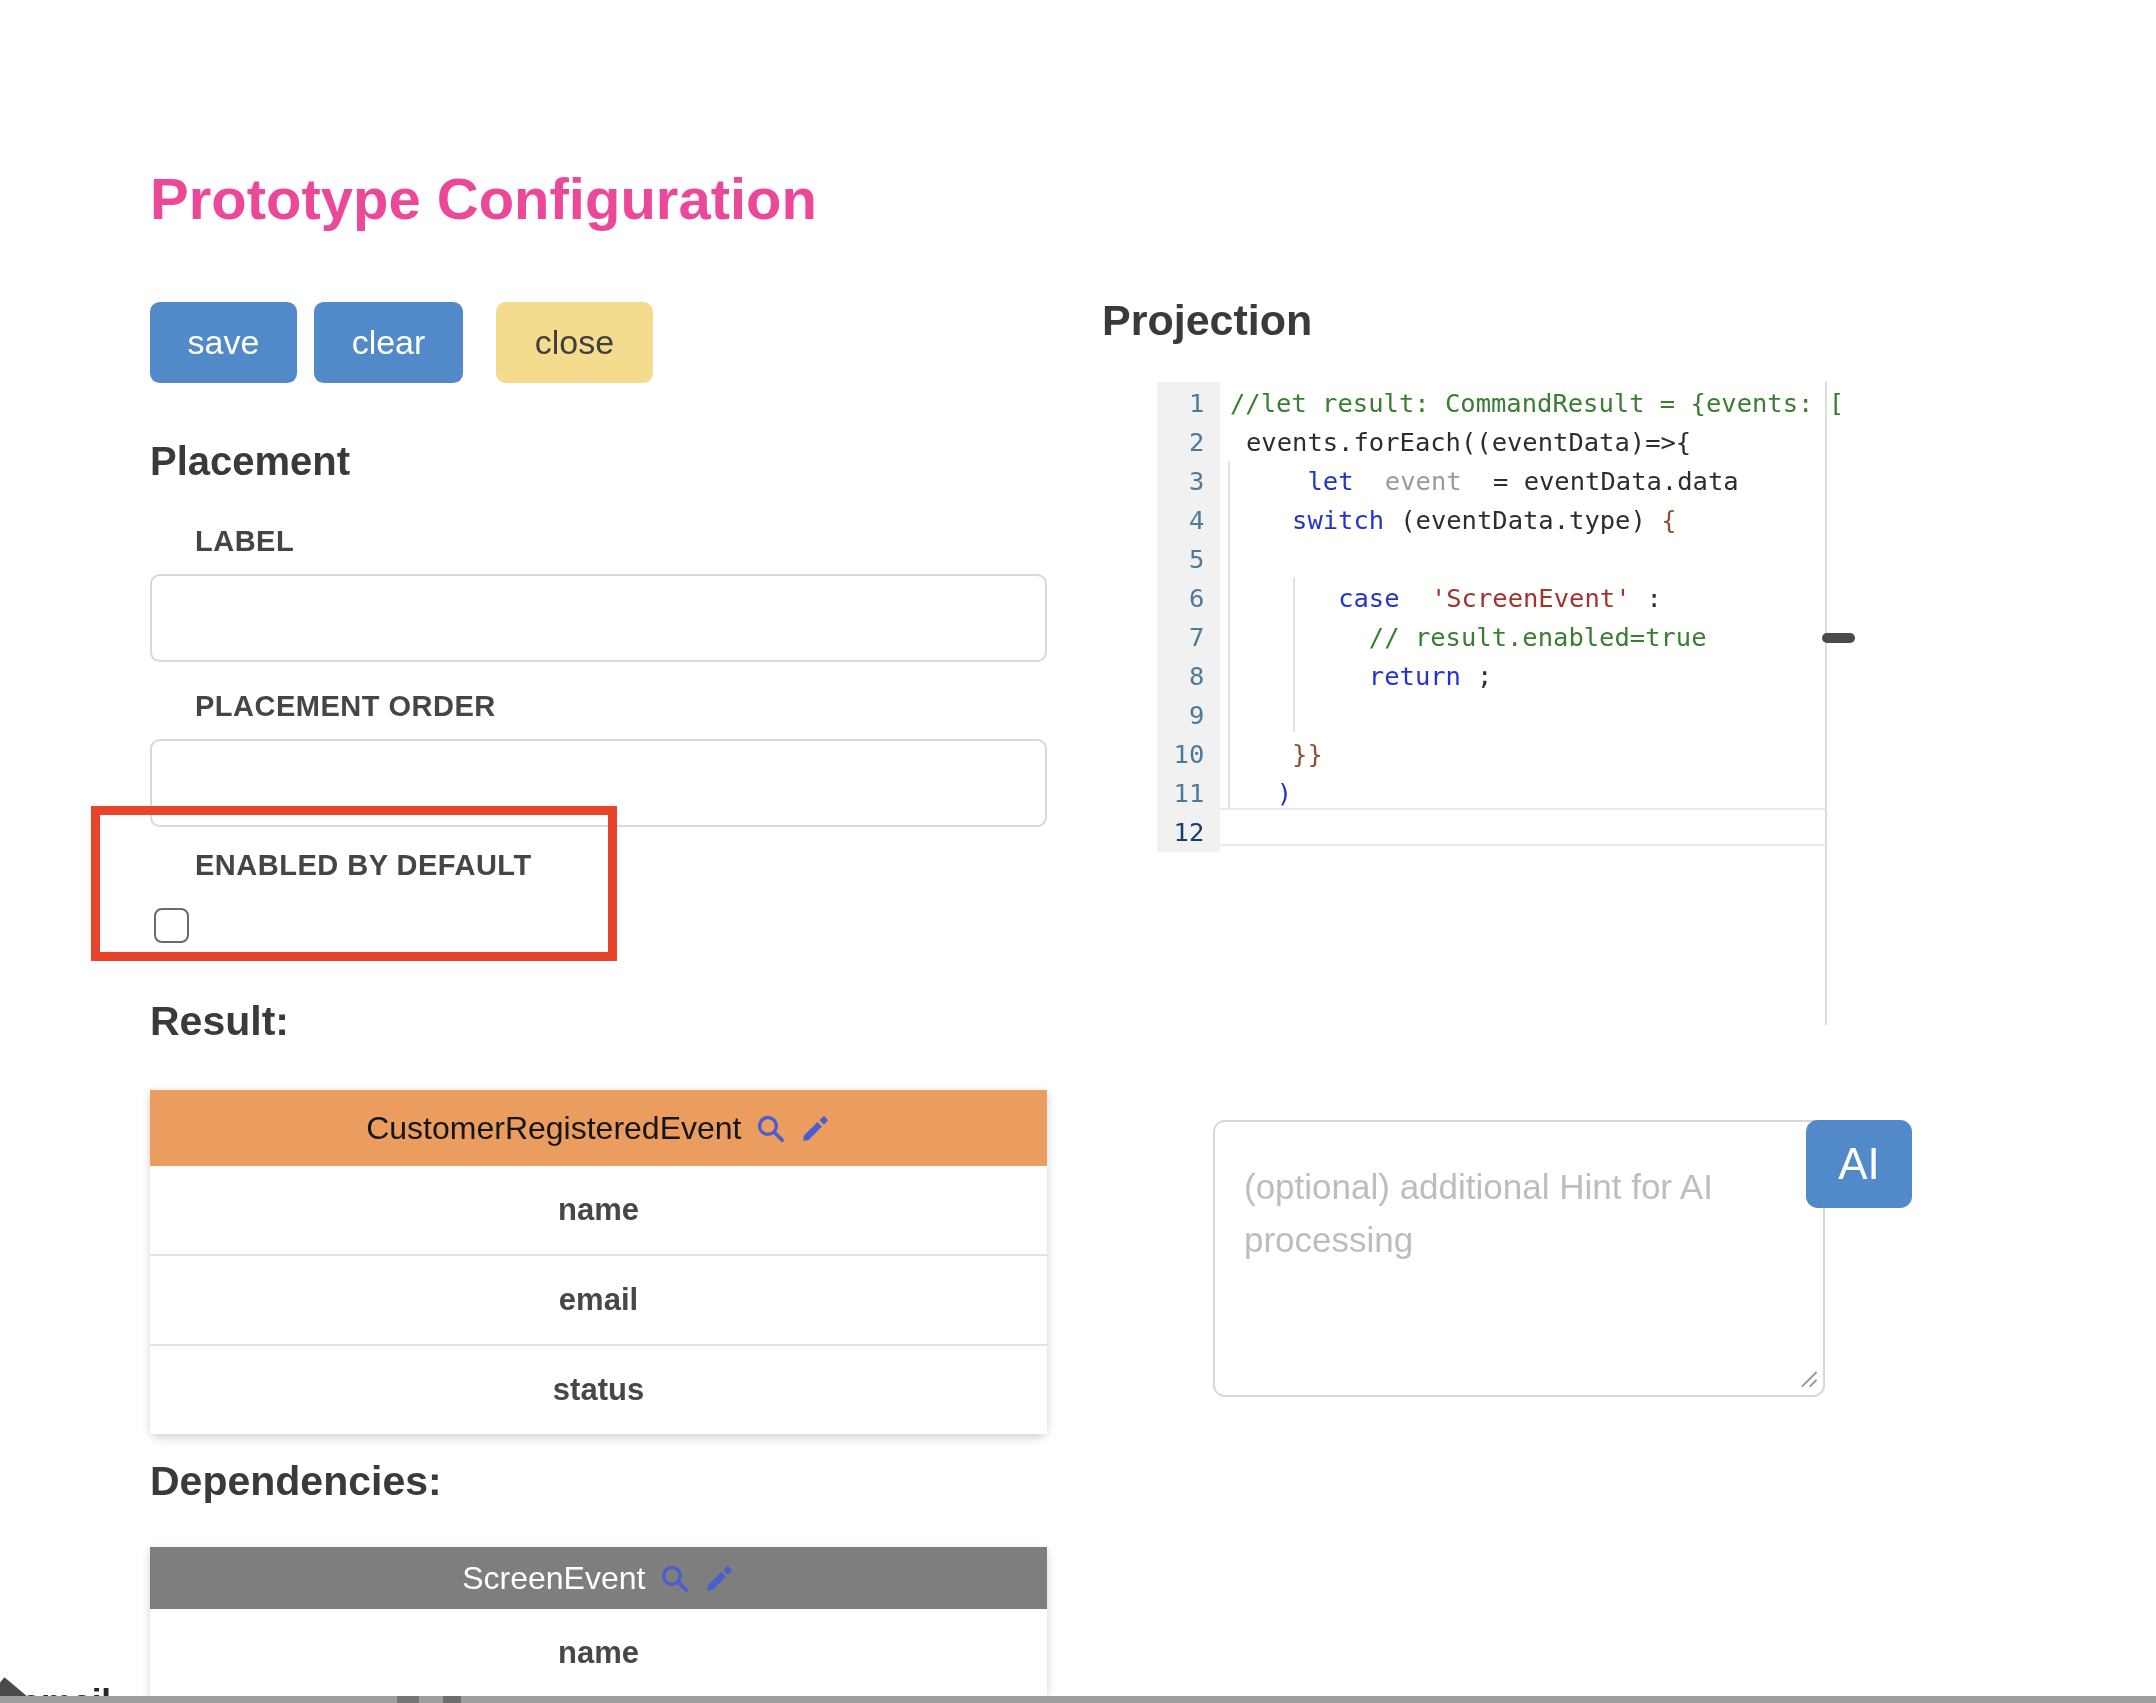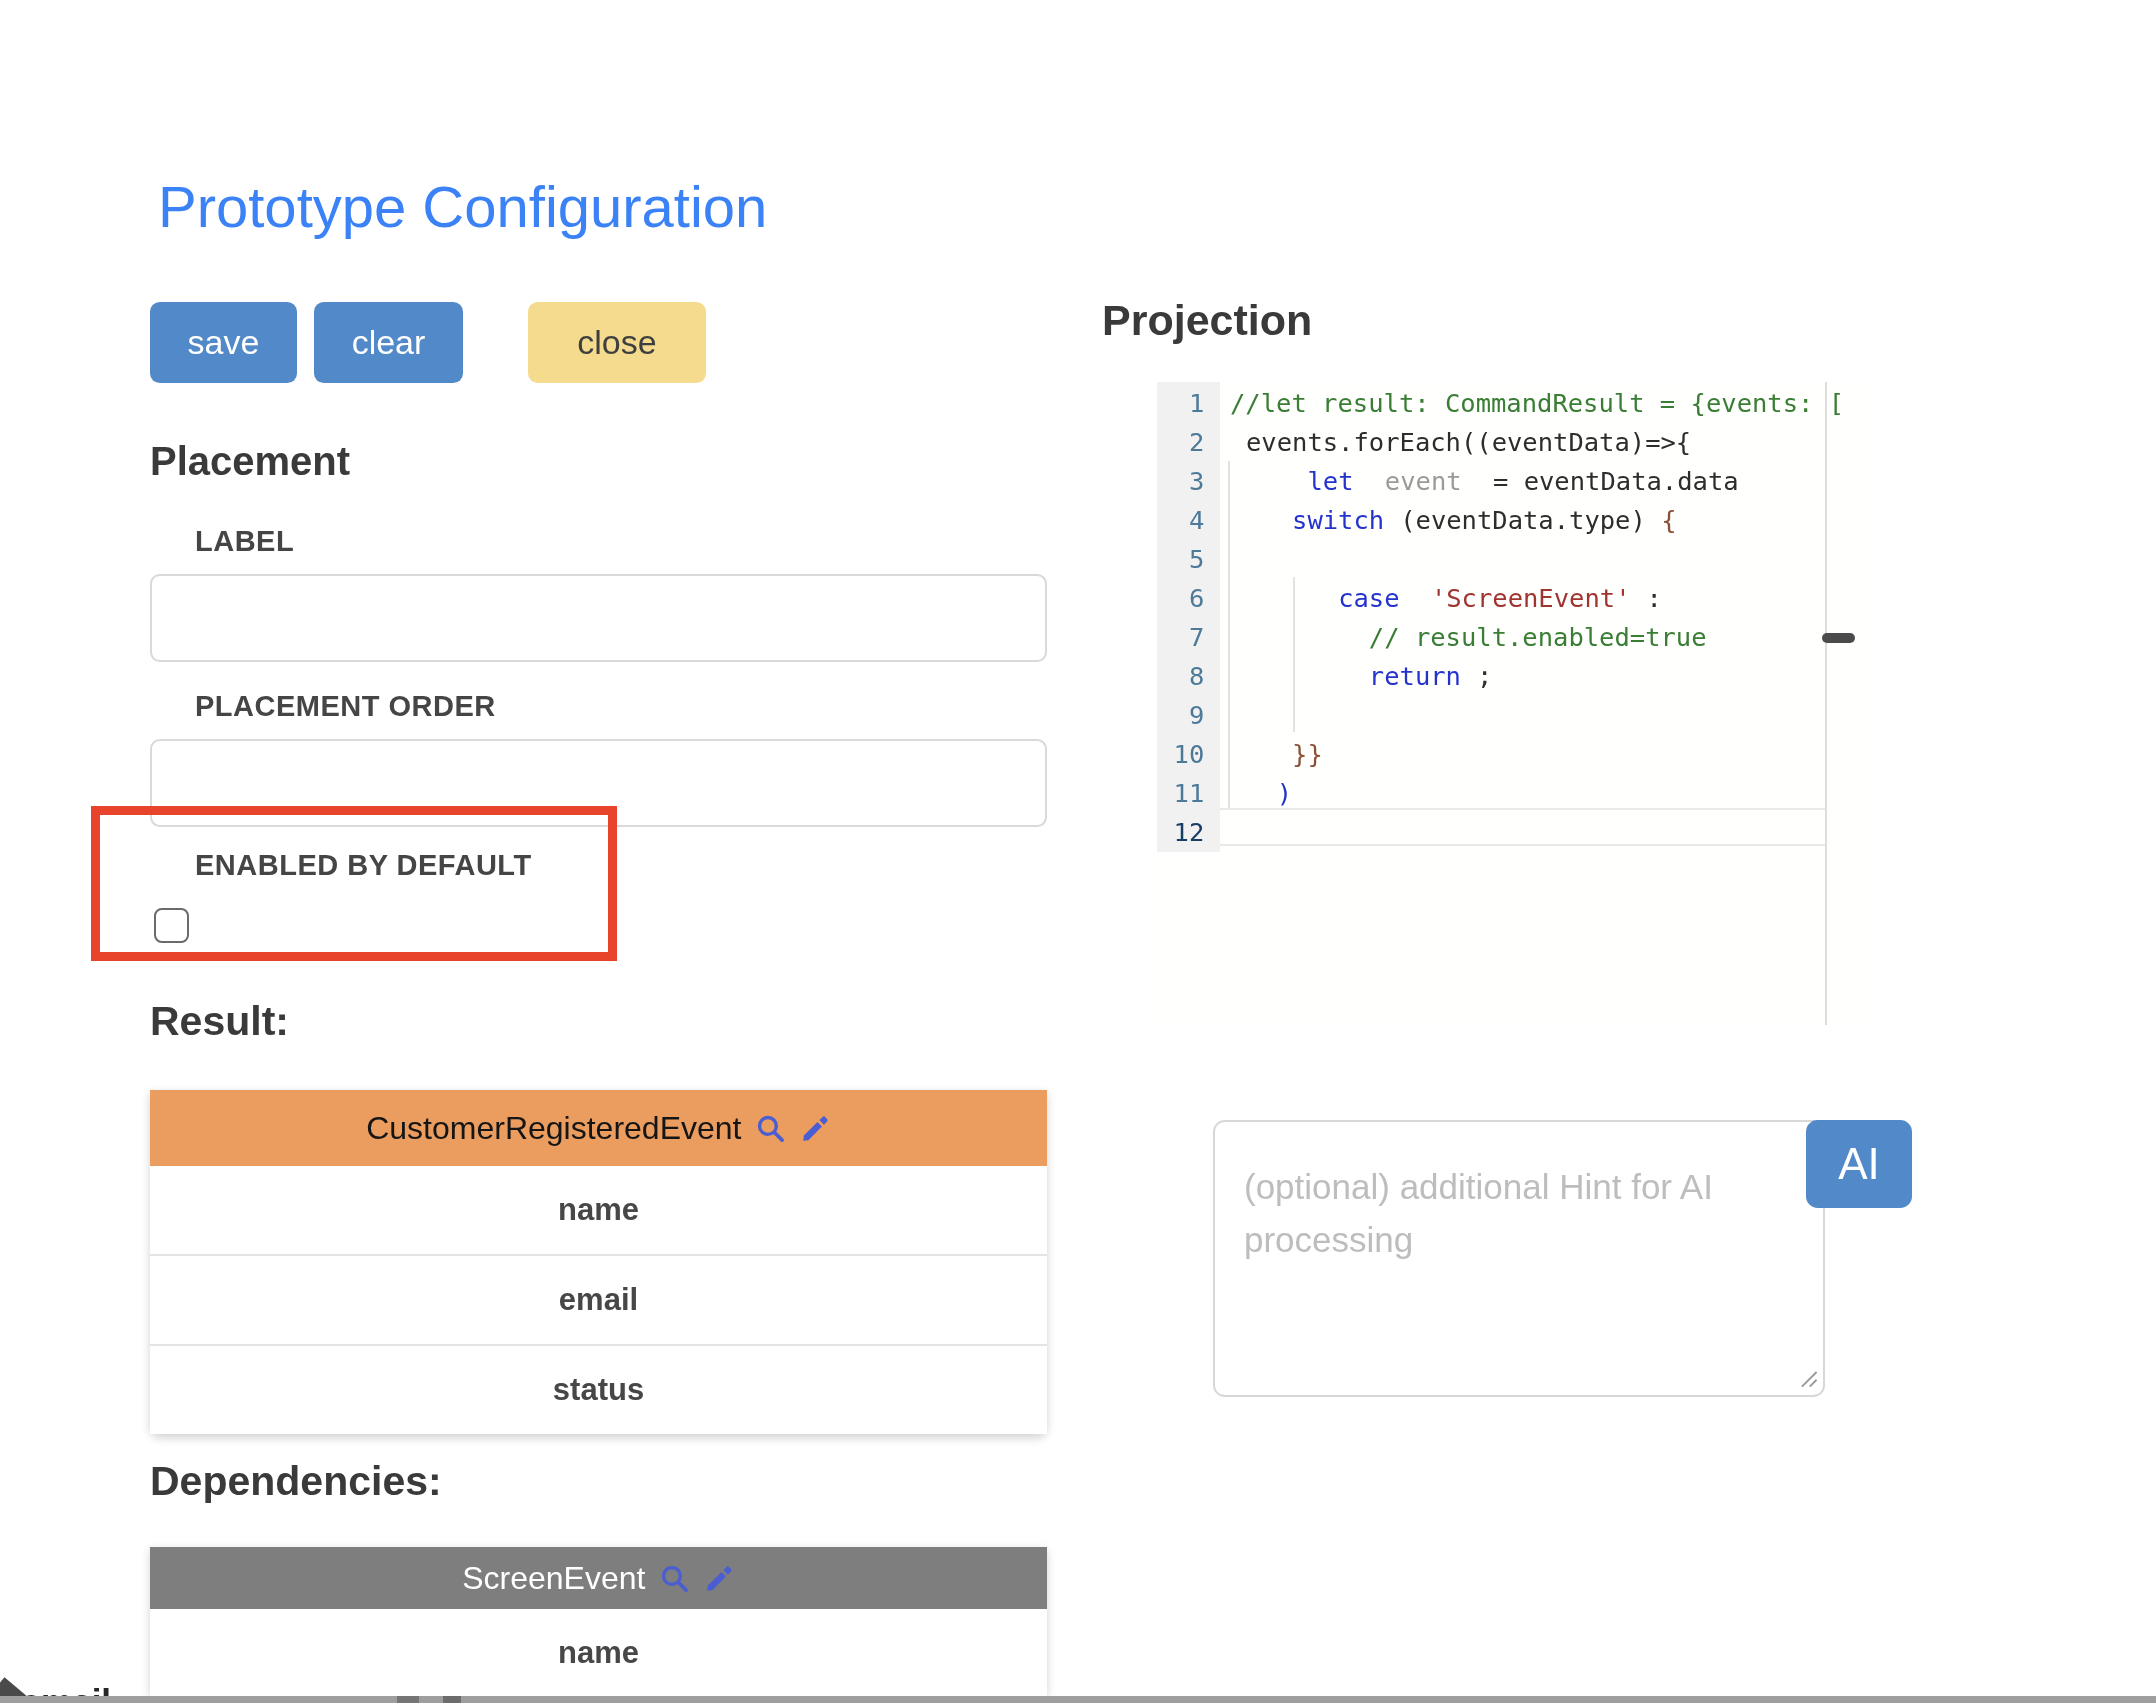--- a/index.html
+++ b/index.html
@@ -1,33 +1,33 @@
 <!DOCTYPE html>
 <html style="--primary-button: #5289c8; --close-button-bg: #f5db8d; --close-button-text: #3f3f3f; --result-header-bg: #eb9d5f; --dependency-header-bg: #7e7e7e; --annotation-red: #e8442b; --icon-blue: #4a5ed1; --ai-button: #5289c8; --code-comment: #3a7d34; --code-keyword: #2433cc; --code-string: #a1342e; --code-brace: #8a5136; --code-muted: #9a9a9a; --code-plain: #2d2d2d; --code-line-number: #4d7a99; --code-active-line-number: #173f66;"><head>
 <meta charset="utf-8">
 <style>
   html,body{margin:0;padding:0;background:#fff;}
   .page{position:relative;width:2156px;height:1703px;overflow:hidden;background:#ffffff;
         font-family:"Liberation Sans",sans-serif;color:#3b3b3b;}
 
   
-  .page-title{position:absolute;left:150px;top:165px;font-size:58px;font-weight:400;color:#3b82f6;margin:8px;}
+  .page-title{position:absolute;left:150px;top:165px;font-size:58px;font-weight:700;color:#ec4899;margin:0;}
   .section-heading{position:absolute;font-weight:600;color:#3a3a3a;margin:0;}
   .placement-heading{left:150px;top:439px;font-size:40px;}
   .result-heading{left:150px;top:998px;font-size:41px;}
   .dependencies-heading{left:150px;top:1458px;font-size:41px;}
   .projection-heading{left:1102px;top:296px;font-size:43px;}
 
   
   .toolbar{position:absolute;left:150px;top:302px;display:flex;}
   .btn{border:none;border-radius:9.8px;font-size:34px;height:81px;cursor:pointer;
        font-family:"Liberation Sans",sans-serif;}
   .btn-save{width:147px;background:var(--primary-button,#5289c8);color:#fff;margin-right:17px;}
   .btn-clear{width:149px;background:var(--primary-button,#5289c8);color:#fff;margin-right:33px;}
-  .btn-close{width:178px;background:var(--close-button-bg,#f5db8d);color:var(--close-button-text,#3f3f3f);margin-left:32px;}
+  .btn-close{width:157px;background:var(--close-button-bg,#f5db8d);color:var(--close-button-text,#3f3f3f);}
 
   
   .field-label{position:absolute;left:155px;font-size:29px;font-weight:bold;color:#454545;letter-spacing:0.5px;margin-left:40px;}
   .label-label{top:525px;}
   .order-label{top:690px;}
   .text-input{position:absolute;left:150px;width:897px;height:88px;box-sizing:border-box;
               border:2px solid #d9d9d9;border-radius:9.8px;background:#fff;font-size:31px;
               padding:0 19.6px;font-family:"Liberation Sans",sans-serif;}
   .label-input{top:574px;}
   .order-input{top:739px;}

